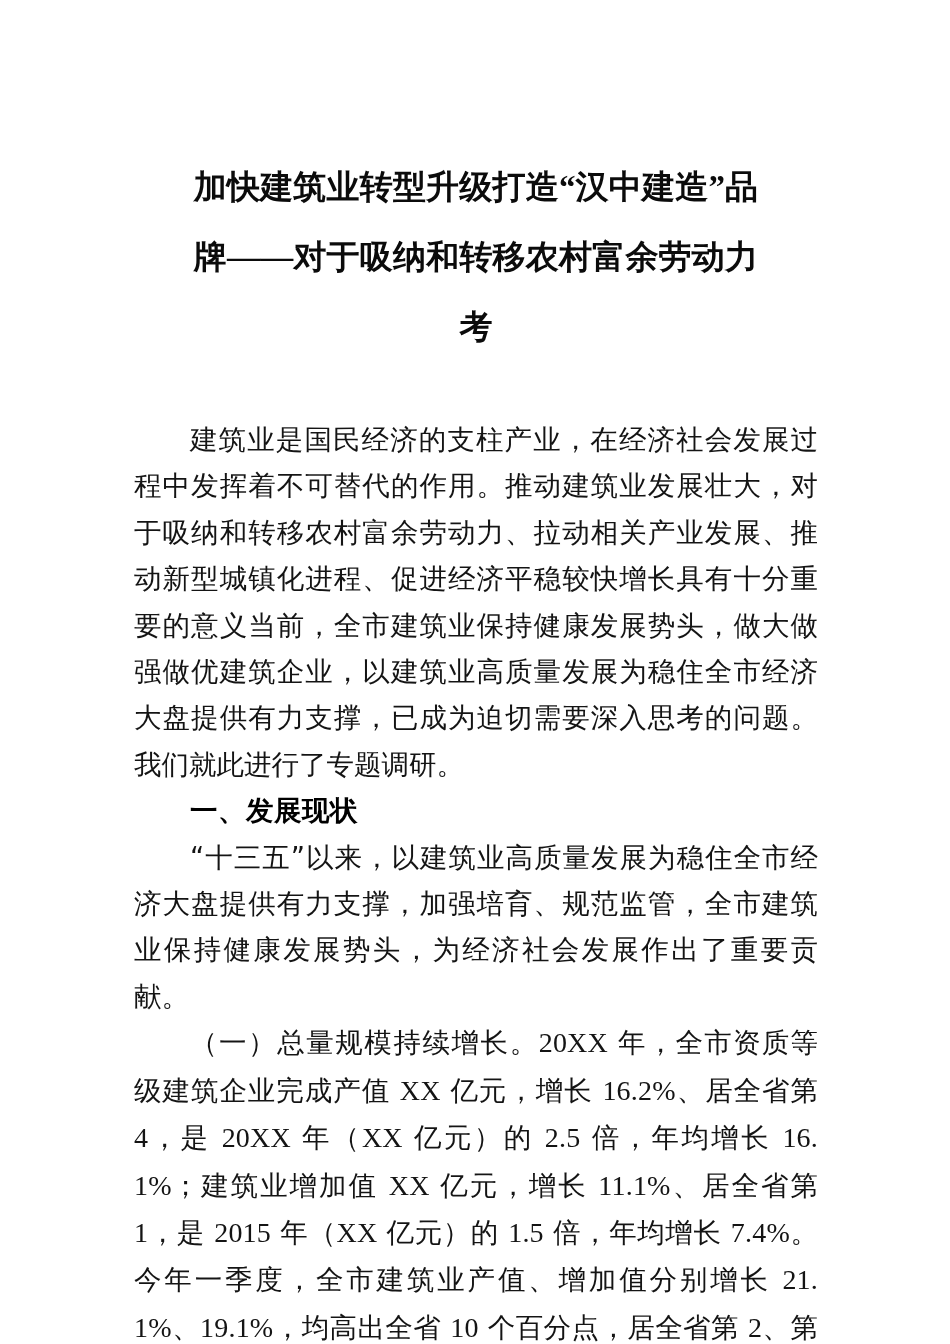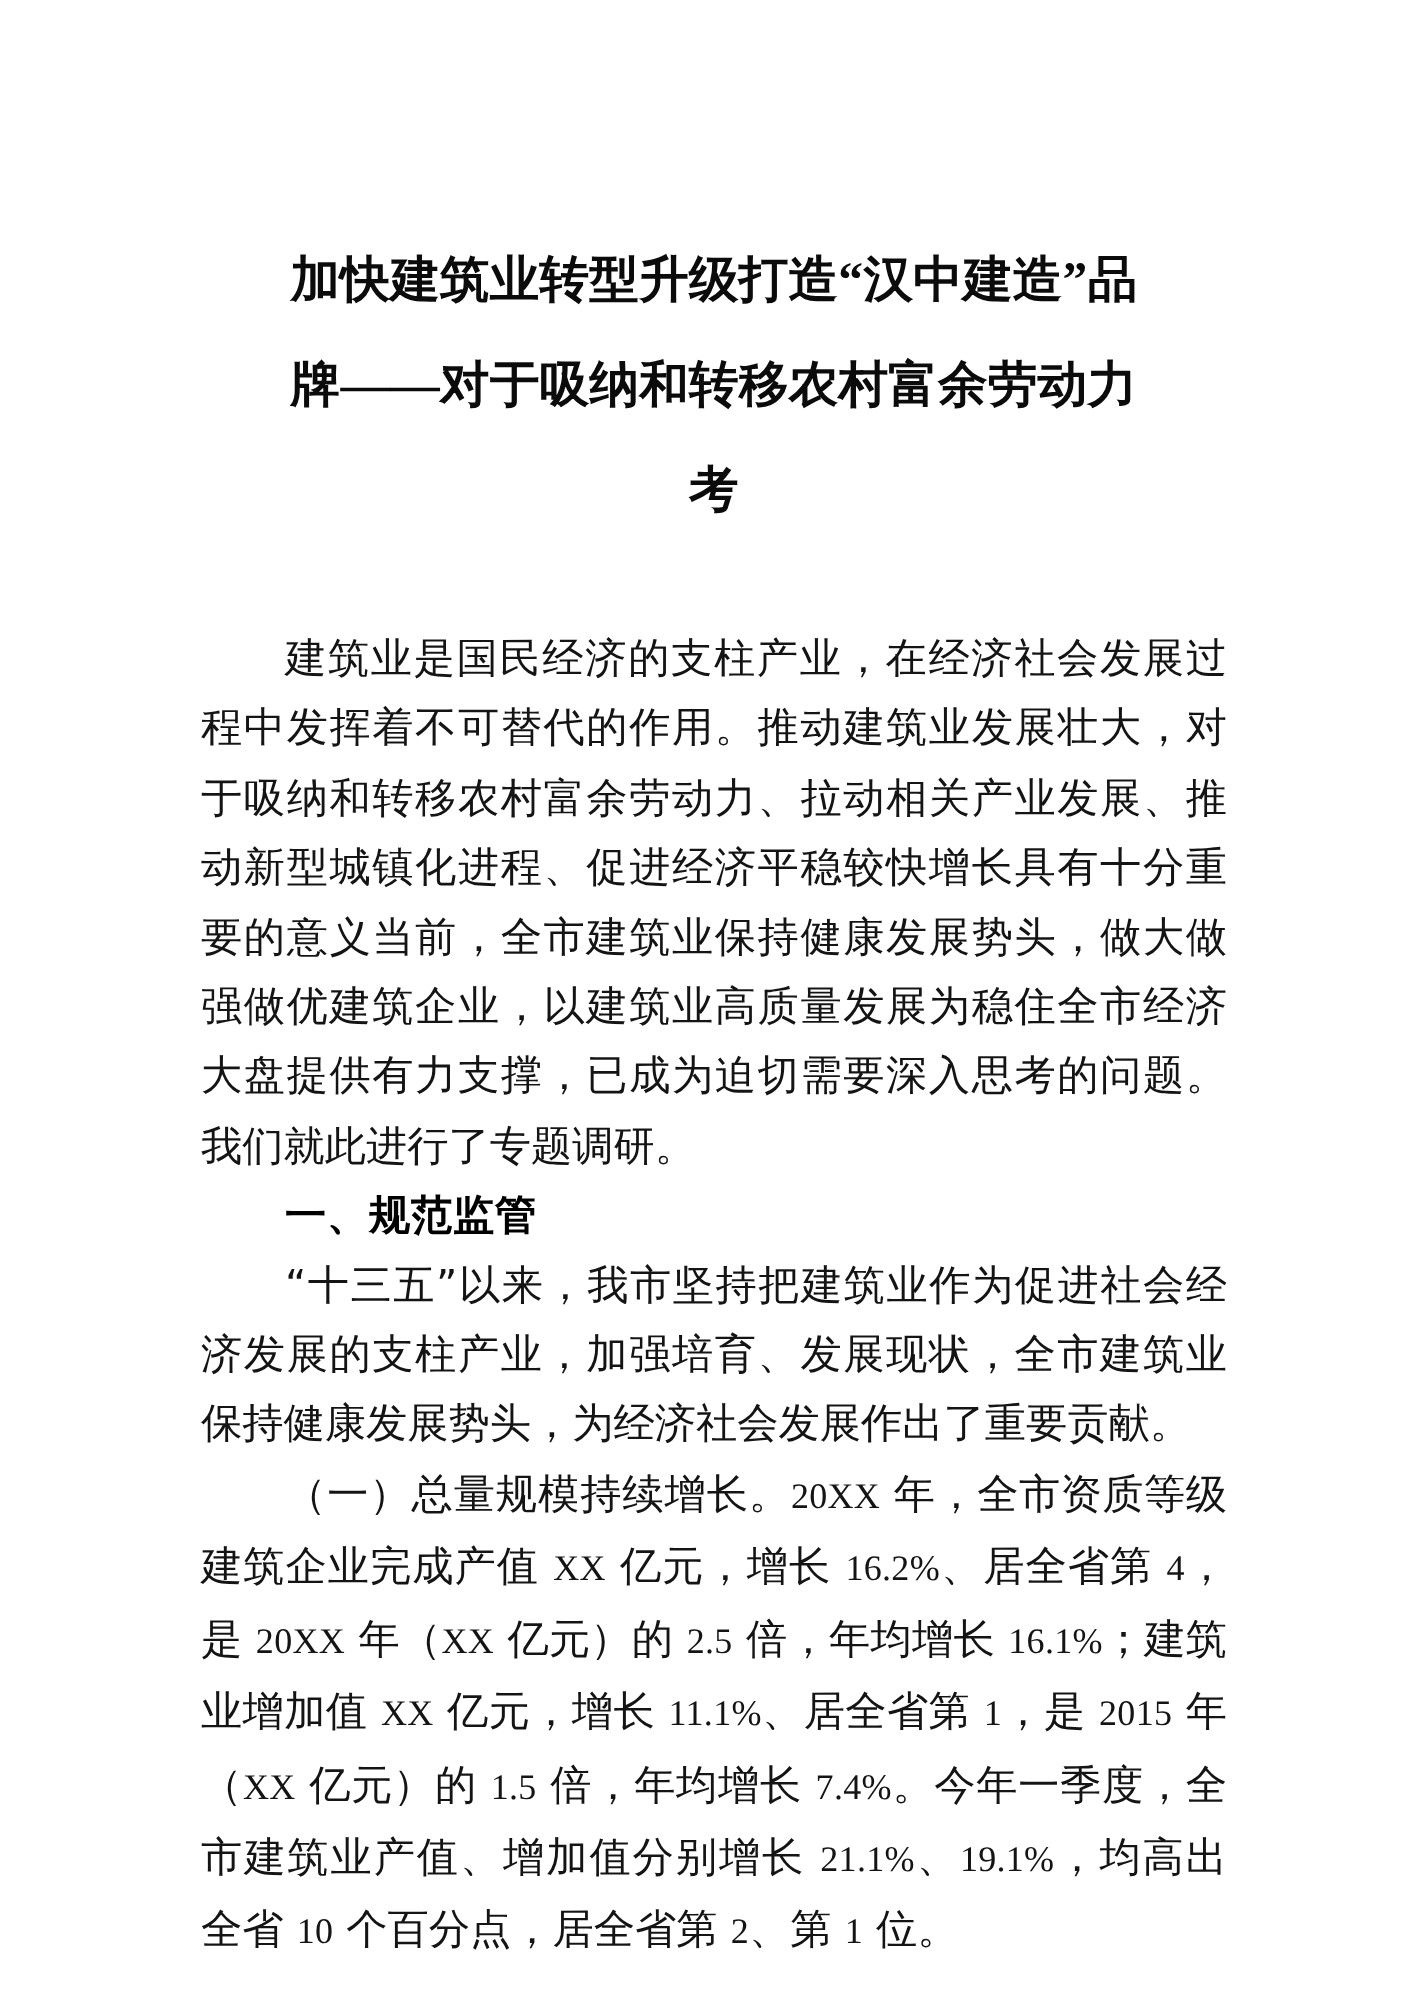--- a/index.html
+++ b/index.html
@@ -63,21 +63,21 @@
   }
 
   
   .para--lead {
     margin-top: 54px;
   }
 
   
   .lat {
     font-family: "Liberation Serif", "DejaVu Serif", serif;
-    font-size: 24px;
+    font-size: 28px;
     letter-spacing: 0.2px;
   }
 
   
   .sec-heading {
     margin: 0;
     padding: 0;
     font-family: "DejaVu Sans", "Liberation Sans", sans-serif;
     font-weight: bold;
     font-size: 27.5px;
@@ -101,20 +101,20 @@
   <div class="content">
 
     <h1 class="doc-title">
       <span>加快建筑业转型升级打造“汉中建造”品</span><br>
       <span>牌——对于吸纳和转移农村富余劳动力</span><br>
       <span>考</span>
     </h1>
 
     <p class="para para--lead">建筑业是国民经济的支柱产业，在经济社会发展过程中发挥着不可替代的作用。推动建筑业发展壮大，对于吸纳和转移农村富余劳动力、拉动相关产业发展、推动新型城镇化进程、促进经济平稳较快增长具有十分重要的意义当前，全市建筑业保持健康发展势头，做大做强做优建筑企业，以建筑业高质量发展为稳住全市经济大盘提供有力支撑，已成为迫切需要深入思考的问题。我们就此进行了专题调研。</p>
 
-    <p class="sec-heading">一、规范监管</p>
+    <p class="sec-heading">一、发展现状</p>
 
-    <p class="para">“十三五”以来，我市坚持把建筑业作为促进社会经济发展的支柱产业，加强培育、发展现状，全市建筑业保持健康发展势头，为经济社会发展作出了重要贡献。</p>
+    <p class="para">“十三五”以来，以建筑业高质量发展为稳住全市经济大盘提供有力支撑，加强培育、规范监管，全市建筑业保持健康发展势头，为经济社会发展作出了重要贡献。</p>
 
     <p class="para"><span class="sub-lead">（一）总量规模持续增长。</span><span><span class="lat">20XX</span> 年，全市资质等级建筑企业完成产值 <span class="lat">XX</span> 亿元，增长 <span class="lat">16.2%</span>、居全省第 <span class="lat">4</span>，是 <span class="lat">20XX</span> 年（<span class="lat">XX</span> 亿元）的 <span class="lat">2.5</span> 倍，年均增长 <span class="lat">16.1%</span>；建筑业增加值 <span class="lat">XX</span> 亿元，增长 <span class="lat">11.1%</span>、居全省第 <span class="lat">1</span>，是 <span class="lat">2015</span> 年（<span class="lat">XX</span> 亿元）的 <span class="lat">1.5</span> 倍，年均增长 <span class="lat">7.4%</span>。今年一季度，全市建筑业产值、增加值分别增长 <span class="lat">21.1%</span>、<span class="lat">19.1%</span>，均高出全省 <span class="lat">10</span> 个百分点，居全省第 <span class="lat">2</span>、第 <span class="lat">1</span> 位。</span></p>
 
   </div>
 </div>
 
 </body></html>

